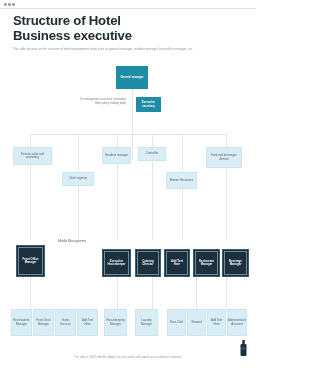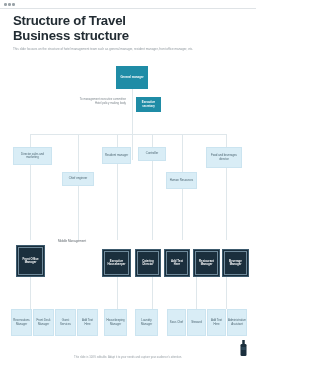--- a/index.html
+++ b/index.html
@@ -118,22 +118,22 @@
   <div id="chrome">
     <div class="dots">
       <i></i>
       <i></i>
       <i></i>
     </div>
   </div>
 
   <div id="header">
     <div id="title">
-      <div>Structure of Travel</div>
-      <div>Business structure</div>
+      <div>Structure of Hotel</div>
+      <div>Business executive</div>
     </div>
     <div id="subtitle">This slide focuses on the structure of hotel management team such as general manager, resident manager, front office manager, etc.</div>
   </div>
 
   <div id="chart">
 
     <div class="line vline" style="left:132px; top:33px; height:15px;"></div>
 
     <div class="line vline" style="left:132px; top:48px; height:56px;"></div>
 

